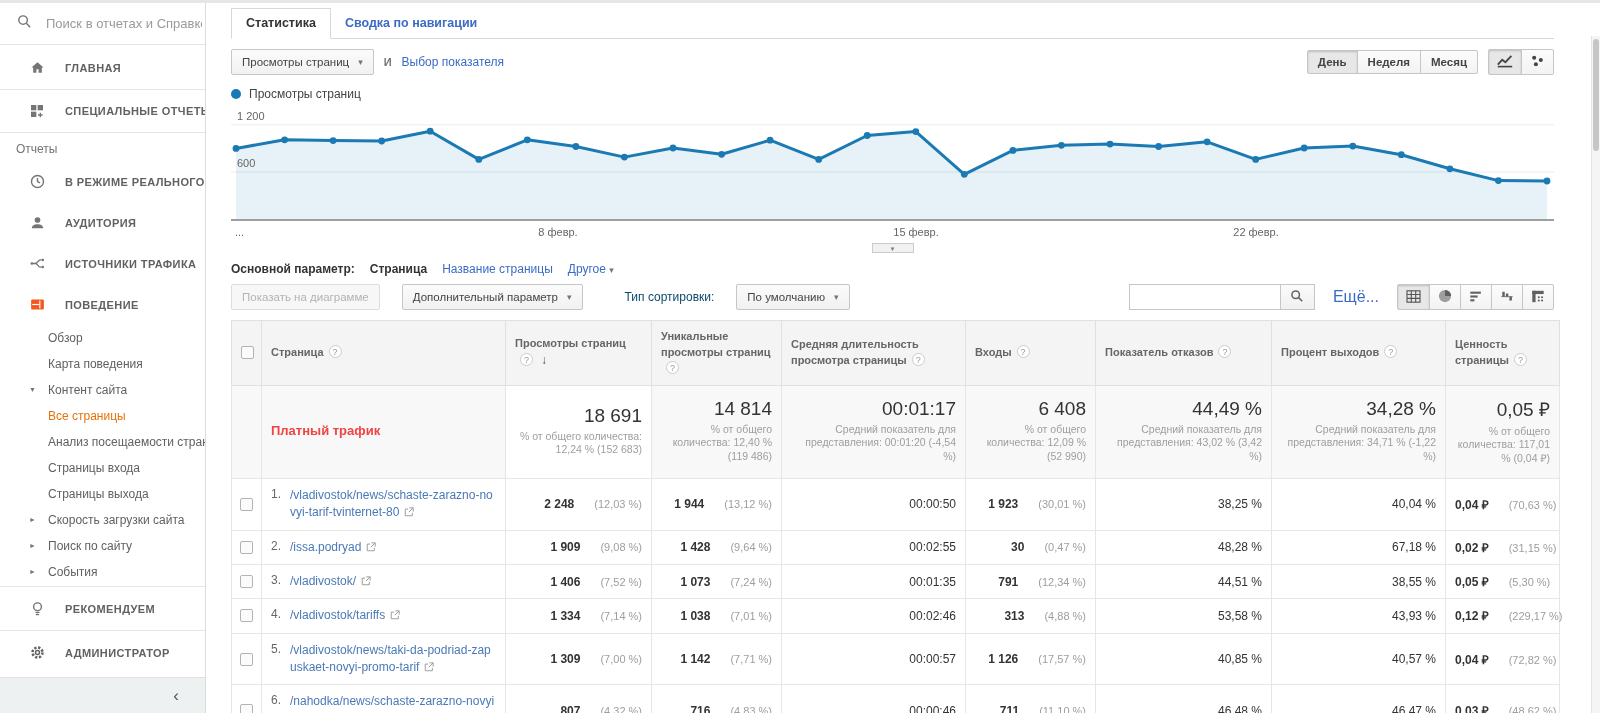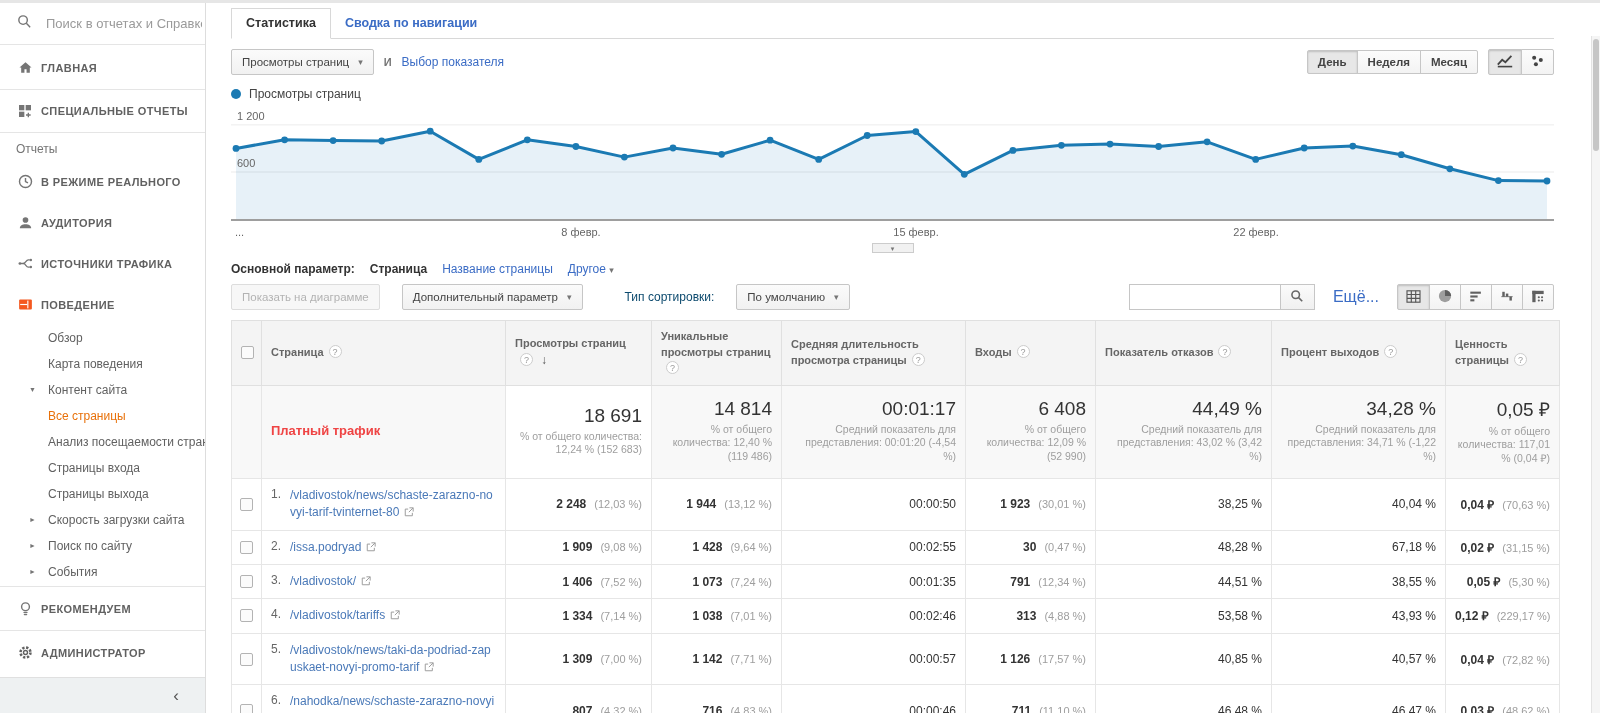--- a/index.html
+++ b/index.html
@@ -6,21 +6,21 @@
   html,body{width:1600px;height:713px;overflow:hidden}
   body{font-family:"Liberation Sans",sans-serif;background:#fff;border-top:3px solid #e6e6e6;display:flex;color:#444}
   a{color:#3b6cc5;text-decoration:none;cursor:pointer}
 
   
   .sidebar{width:206px;min-width:206px;border-right:1px solid #ddd;display:flex;flex-direction:column;overflow:hidden;background:#fff}
   .search-row{display:flex;align-items:center;gap:13px;padding:0 16px;height:42px;border-bottom:1px solid #e5e5e5}
   .search-row input{border:none;outline:none;font-size:13px;color:#444;width:156px;font-family:inherit;background:transparent}
   .search-row input::placeholder{color:#9a9a9a}
   #side-nav{flex:1;overflow:hidden;padding-top:2px}
-  .nav-item{display:flex;align-items:center;gap:7px;padding:12px 16px;font-size:11px;font-weight:bold;color:#616161;letter-spacing:.4px;cursor:pointer;white-space:nowrap;overflow:hidden}
+  .nav-item{display:flex;align-items:center;gap:19px;padding:12px 28px;font-size:11px;font-weight:bold;color:#616161;letter-spacing:.4px;cursor:pointer;white-space:nowrap;overflow:hidden}
   .nav-item .ic{width:18px;display:inline-flex;justify-content:center;flex:none}
   .nav-divider{border-top:1px solid #e5e5e5;margin:1px 0}
   .section-label{font-size:12px;color:#757575;padding:8px 16px 5px}
   .sub-item{position:relative;padding:6px 6px 6px 48px;font-size:12px;color:#616161;cursor:pointer;white-space:nowrap;overflow:hidden}
   .sub-item .arrow{position:absolute;left:29px;top:9px;font-size:7px;color:#757575}
   .sub-item.active{color:#e8710a}
   .side-footer{height:36px;background:#eef1f2;border-top:1px solid #e0e0e0;display:flex;align-items:center;justify-content:flex-end;padding:0 26px;color:#555;font-size:17px;margin-top:auto}
   .side-footer span{cursor:pointer}
 
   
@@ -73,21 +73,21 @@
   .sortarrow{margin-left:8px;color:#555;font-size:12px;cursor:pointer}
   tbody td{border:1px solid #e6e6e6;padding:8px 9px;font-size:12px;color:#444;vertical-align:middle}
   tr.summary td{background:#f8f8f8;padding:10px 9px 12px}
   tr.summary td.sorted{background:#fff}
   .sum-label{font-weight:bold;font-size:13px;color:#ef4444}
   .sum-main{font-size:19px;color:#333;text-align:right;white-space:nowrap}
   .sum-sub{font-size:10.5px;color:#9e9e9e;text-align:right;margin-top:3px;line-height:1.3}
   td.metric{text-align:right;white-space:nowrap}
   td.metric .val{color:#333}
   td.metric .val.bold{font-weight:bold}
-  td.metric .pct{color:#9e9e9e;font-size:11px;margin-left:8px}
+  td.metric .pct{color:#9e9e9e;font-size:11px;margin-left:20px}
   td.cb{text-align:center;padding:8px 4px}
   .cbx{width:13px;height:13px;border:1px solid #b3b3b3;border-radius:2px;background:#fbfbfb;margin:0 auto;cursor:pointer}
   .rownum{color:#666;margin-right:9px;flex:none}
   .pagewrap{display:flex;align-items:flex-start}
   a.url{font-size:12px;color:#4a79b8;word-break:break-all;line-height:1.45}
   .ext{margin-left:5px;vertical-align:-1px;cursor:pointer}
 
   
   .scrollbar{position:fixed;right:0;top:36px;bottom:0;width:9px;background:#f5f5f5;border-left:1px solid #e3e3e3}
   .scrollbar .thumb{margin:3px 1px;height:112px;background:#c6c6c6;border-radius:3px}
@@ -279,21 +279,21 @@
           <circle cx="1218.9" cy="61.8" r="3.4" fill="#1b7ab3"></circle>
           <circle cx="1267.4" cy="73.6" r="3.4" fill="#1b7ab3"></circle>
           <circle cx="1316.0" cy="74.0" r="3.4" fill="#1b7ab3"></circle>
           <line x1="0" x2="1323" y1="113" y2="113" stroke="#9e9e9e" stroke-width="2"></line>
           <text x="6" y="60.0" font-size="11" fill="#666" font-family="Liberation Sans,sans-serif">600</text>
           <text x="6" y="12.9" font-size="11" fill="#666" font-family="Liberation Sans,sans-serif">1 200</text>
         </svg>
       </div>
     <div id="chart-xlabels">
         <span style="left: 4px;">...</span>
-        <span class="xtick" style="left: 350px; text-align: center;">8 февр.</span>
+        <span class="xtick" style="left: 327px; text-align: center;">8 февр.</span>
         <span class="xtick" style="left: 685px;">15 февр.</span>
         <span class="xtick" style="left: 1025px;">22 февр.</span>
       </div>
   </div>
   <div class="chart-handle">
     <span>▾</span>
   </div>
 
   <div class="dim-row">
     <span class="lbl">Основной параметр:</span>

